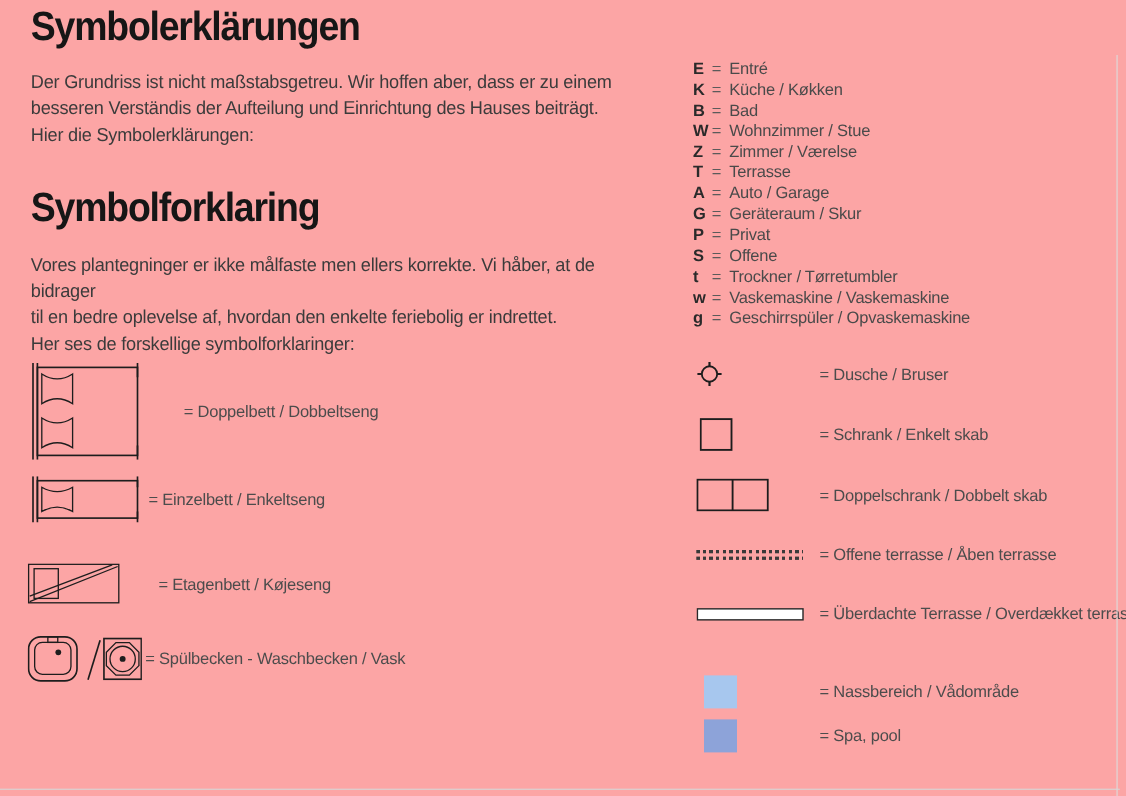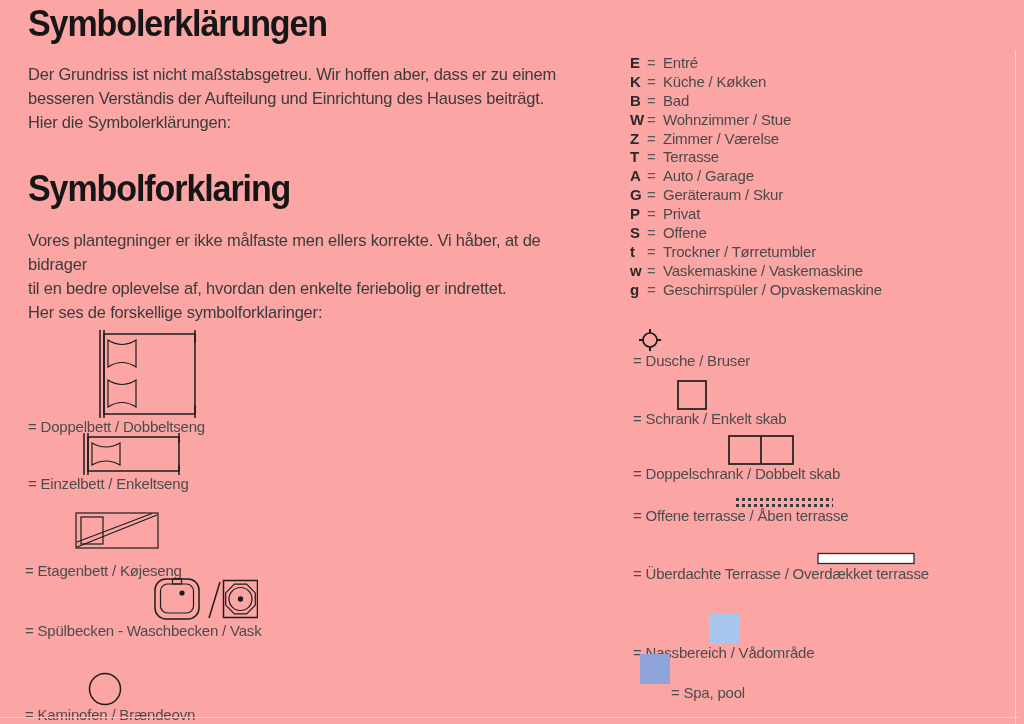--- a/index.html
+++ b/index.html
@@ -22,21 +22,21 @@
   .p-da { top:229px; }
 
   
   .letters { position:absolute; left:630px; top:53px; }
   .lrow { display:flex; align-items:center; height:18.9px; font-size:15px; letter-spacing:-0.2px; }
   .ltr { width:17px; font-weight:bold; color:#2a2a2a; }
   .eq  { width:16px; color:#5a5a5a; }
   .ltxt{ color:#4a4a4a; white-space:nowrap; }
 
   
-  .srow { position:absolute; display:flex; align-items:flex-end;flex-direction:column; }
+  .srow { position:absolute; display:flex; align-items:center; }
   .sym  { flex:0 0 auto; display:flex; align-items:center; }
   .slabel { font-size:15px; color:#4c4c4c; letter-spacing:-0.2px; white-space:nowrap; }
   .left-cell  { width:107px; }
   .right-cell { width:112px; }
 
   svg { display:block; }
   .stroke { fill:none; stroke:#1d1d1d; stroke-width:1.5; }
   .thin   { fill:none; stroke:#1d1d1d; stroke-width:1.2; }
   .dot    { fill:#1d1d1d; stroke:none; }
 
@@ -123,21 +123,21 @@
         <span class="eq">=</span>
         <span class="ltxt">Vaskemaskine / Vaskemaskine</span>
       </div>
     <div class="lrow">
         <span class="ltr">g</span>
         <span class="eq">=</span>
         <span class="ltxt">Geschirrspüler / Opvaskemaskine</span>
       </div>
   </div>
 
-  <div class="srow" style="left:28px; top:330px; height:88px;">
+  <div class="srow" style="left:28px; top:330px; height:88px;gap:32px;">
     <div class="sym left-cell">
       <svg width="100" height="88" viewBox="0 0 100 88">
         <line class="stroke" x1="2" y1="0" x2="2" y2="88"></line>
         <line class="stroke" x1="6" y1="0" x2="6" y2="88"></line>
         <rect class="stroke" x="6" y="4" width="91" height="80"></rect>
         <line class="stroke" x1="97" y1="0" x2="97" y2="13"></line>
         <line class="stroke" x1="97" y1="75" x2="97" y2="88"></line>
         <path class="thin" transform="translate(10,6)" d="M0 4 Q14 13 28 4 L28 31 Q14 22 0 31 Z"></path>
         <path class="thin" transform="translate(10,46)" d="M0 4 Q14 13 28 4 L28 31 Q14 22 0 31 Z"></path>
       </svg>
@@ -181,28 +181,20 @@
         <line class="stroke" x1="55" y1="42" x2="66" y2="6"></line>
         <rect class="stroke" x="69.5" y="4.5" width="34" height="37"></rect>
         <polygon class="thin" points="101.3,29.1 92.6,37.8 80.4,37.8 71.7,29.1 71.7,16.9 80.4,8.2 92.6,8.2 101.3,16.9"></polygon>
         <circle class="thin" cx="86.5" cy="23" r="11.5"></circle>
         <circle class="dot" cx="86.5" cy="23" r="2.7"></circle>
       </svg>
     </div>
     <span class="slabel">= Spülbecken - Waschbecken / Vask</span>
   </div>
 
-  <div class="srow" style="left:25px; top:672px; height:34px;">
-    <div class="sym left-cell">
-      <svg width="34" height="34" viewBox="0 0 34 34">
-        <circle class="stroke" cx="17" cy="17" r="15.5"></circle>
-      </svg>
-    </div>
-    <span class="slabel">= Kaminofen / Brændeovn</span>
-  </div>
 
   <div class="srow" style="left:633px; top:328px; height:24px;">
     <div class="sym right-cell">
       <svg width="24" height="24" viewBox="0 0 24 24">
         <circle fill="none" stroke="#1d1d1d" stroke-width="1.7" cx="12" cy="12" r="7"></circle>
         <line stroke="#1d1d1d" stroke-width="2" x1="12" y1="1" x2="12" y2="5"></line>
         <line stroke="#1d1d1d" stroke-width="2" x1="12" y1="19" x2="12" y2="23"></line>
         <line stroke="#1d1d1d" stroke-width="2" x1="1" y1="12" x2="5" y2="12"></line>
         <line stroke="#1d1d1d" stroke-width="2" x1="19" y1="12" x2="23" y2="12"></line>
       </svg>

